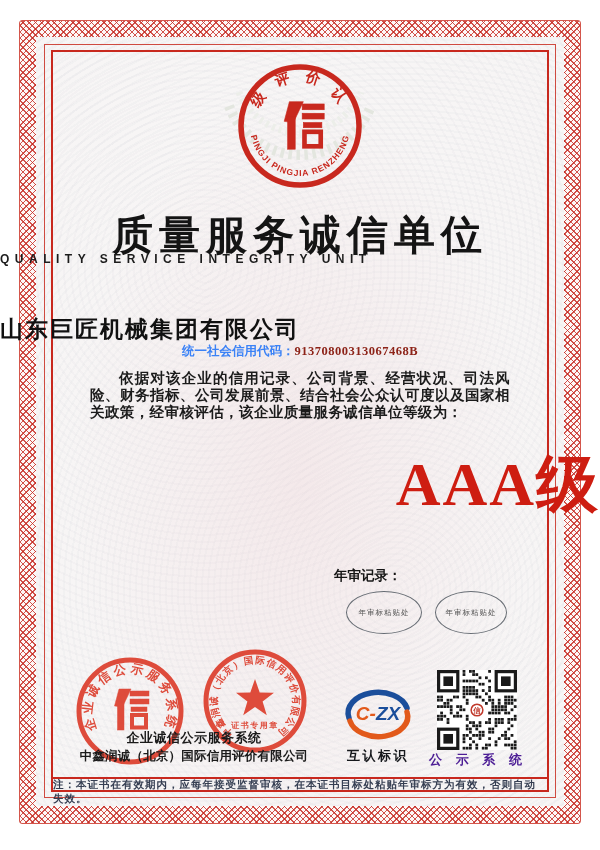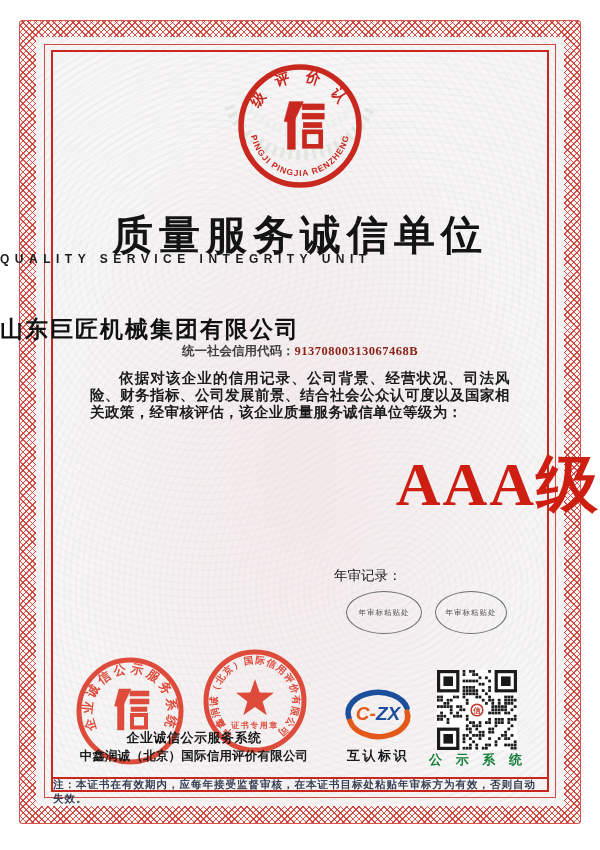--- a/index.html
+++ b/index.html
@@ -30,58 +30,58 @@
     font-family:"Liberation Sans","DejaVu Sans",sans-serif;}
   .subtitle{position:absolute;left:0;right:0;top:252px;
     font-size:12px;font-weight:700;letter-spacing:5.5px;color:#1c1c1c;}
   .credit-code{position:absolute;right:95px;top:277px;font-size:13px;font-weight:900;
     color:#df3626;letter-spacing:.5px;}
 
   .company{position:absolute;left:0;right:0;top:314px;text-align:left;
     font-size:23px;font-weight:900;letter-spacing:2px;color:#111;}
   .social-code{position:absolute;left:0;right:0;top:343px;text-align:center;
     font-size:12.5px;font-weight:800;}
-  .social-code .lbl{color:#404040;}
+  .social-code .lbl{color:#3b82f6;}
   .social-code .val{color:#8d2318;letter-spacing:.5px;font-family:"Liberation Serif","DejaVu Serif",serif;margin-top:36px;}
 
   .paragraph{position:absolute;left:90px;right:90px;top:370px;
     font-size:14.5px;line-height:17px;font-weight:800;color:#1b1b1b;
     text-indent:2em;text-align:justify;letter-spacing:.4px;}
 
   .rating{position:absolute;left:0;right:0;top:442px;text-align:right;
     font-family:"Liberation Serif","DejaVu Serif",serif;
     font-size:62px;font-weight:900;color:#ce1d11;letter-spacing:2px;}
 
   
   .info-block{position:absolute;left:86px;top:551px;}
   .info-row{font-size:13px;font-weight:900;color:#141414;margin-bottom:5px;line-height:14px;letter-spacing:.3px;}
   .info-row .val{font-family:"Liberation Serif","DejaVu Serif",serif;letter-spacing:.2px;}
 
-  .annual-label{position:absolute;left:334px;top:567px;font-size:13.5px;font-weight:400;color:#141414;}
+  .annual-label{position:absolute;left:334px;top:567px;font-size:13.5px;font-weight:700;color:#141414;}
   .oval{position:absolute;border:1.5px solid #676d74;border-radius:50%;
     display:flex;align-items:center;justify-content:center;}
   .oval span{font-size:7.5px;color:#555;letter-spacing:1px;}
   .oval1{left:346px;top:591px;width:74px;height:41px;}
   .oval2{left:435px;top:591px;width:70px;height:41px;}
 
   
   .stamp{position:absolute;opacity:.9;}
   .stamp-left{left:74px;top:655px;}
   .stamp-mid{left:201px;top:647px;}
   .org-lines{position:absolute;left:58px;top:729px;width:272px;text-align:center;
     font-weight:900;color:#1a1a1a;}
   .org-lines .l1{font-size:13px;letter-spacing:.5px;line-height:18px;}
   .org-lines .l2{font-size:12.5px;letter-spacing:.2px;line-height:18px;}
 
   .czx{position:absolute;left:341px;top:685px;}
   .mutual-label{position:absolute;left:340px;top:747px;width:76px;text-align:center;
     font-size:13px;font-weight:900;letter-spacing:2.5px;color:#16181c;}
   .qr{position:absolute;left:437px;top:670px;width:80px;height:80px;background:#fff;}
   .qr-label{position:absolute;left:428px;top:751px;width:100px;text-align:center;
-    font-size:13px;font-weight:900;letter-spacing:5px;color:#15803d;}
+    font-size:13px;font-weight:900;letter-spacing:5px;color:#4c1d95;}
 
   
   .note-strip{position:absolute;left:53px;right:53px;bottom:45px;height:26px;
     border-top:2px solid #c8281e;display:flex;align-items:center;justify-content:center;}
   .note-strip span{font-size:10.5px;font-weight:800;color:#353e52;letter-spacing:1px;}
 </style>
 </head>
 <body>
 
 <div class="page">

